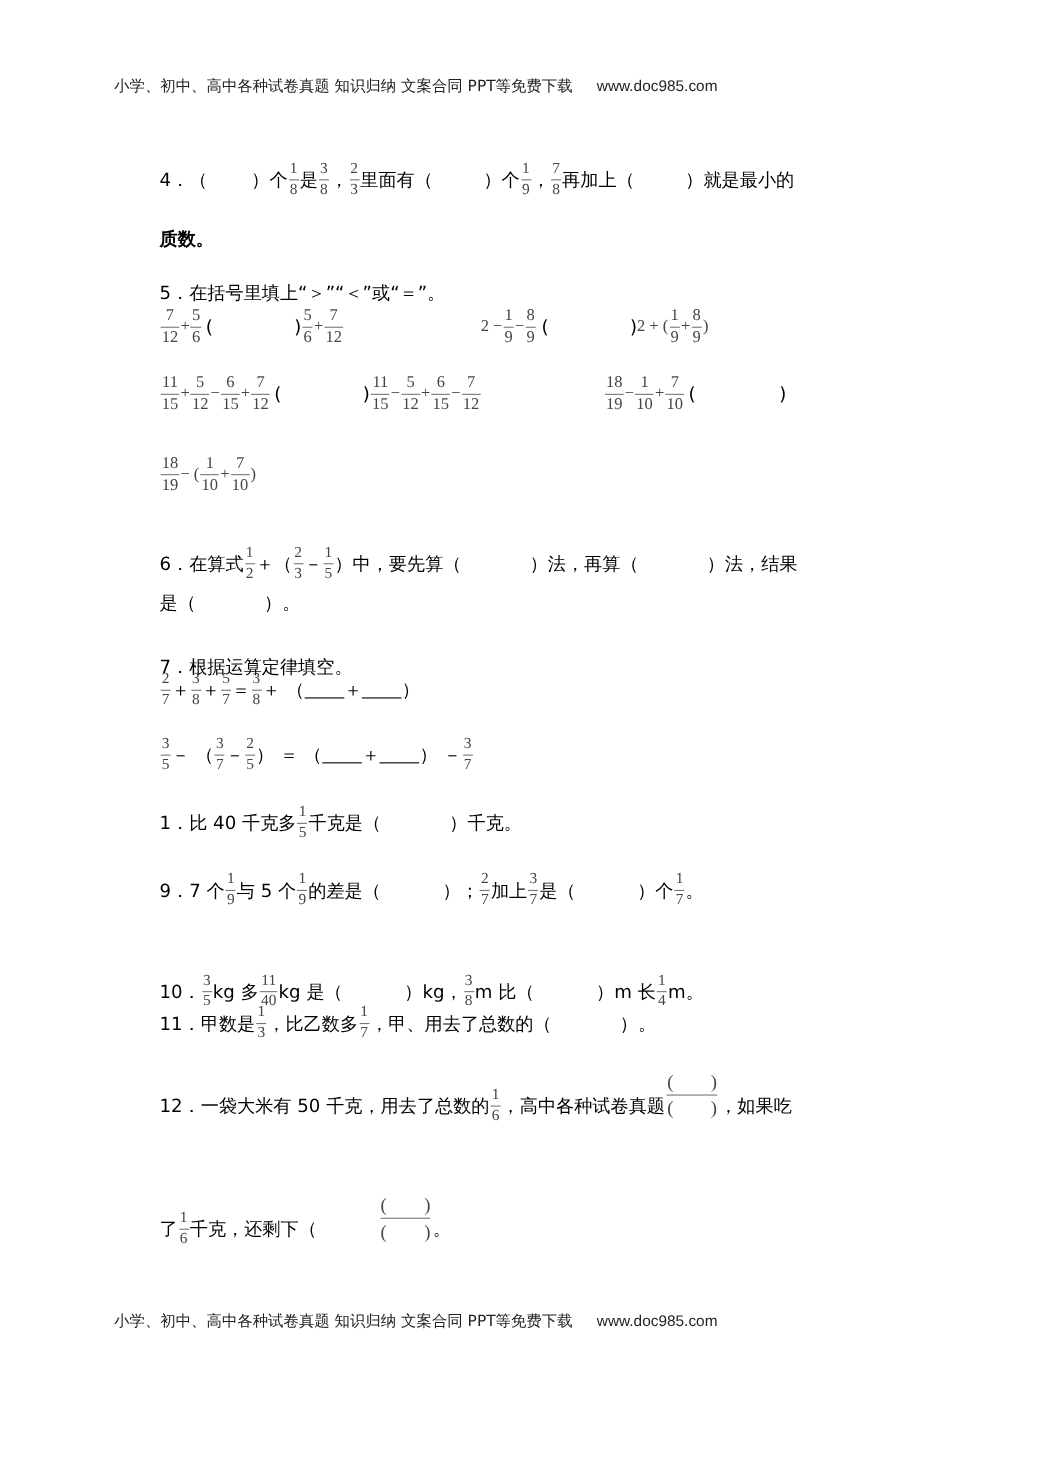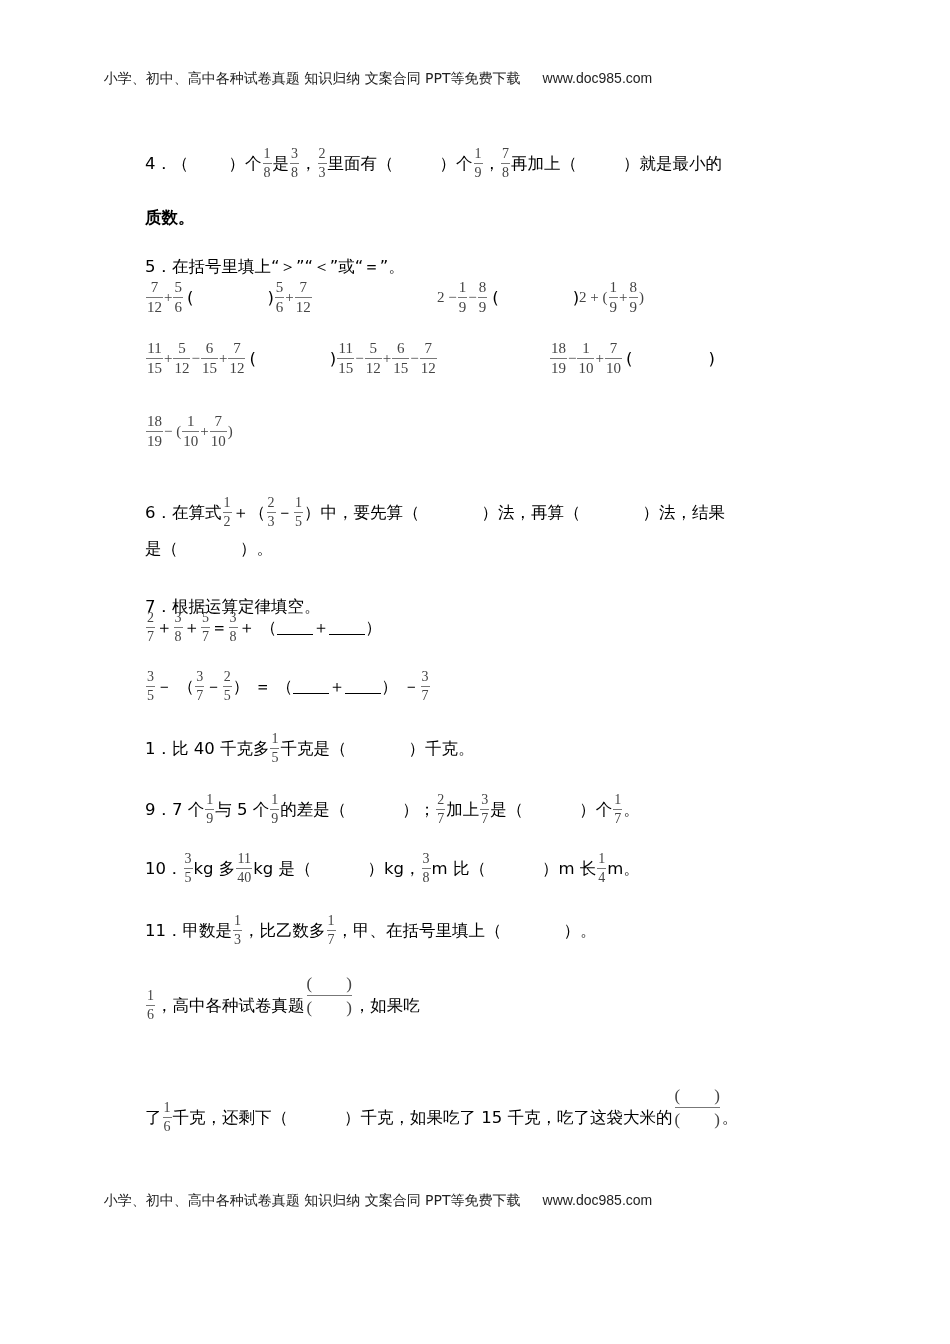--- a/index.html
+++ b/index.html
@@ -323,21 +323,21 @@
   <span>是（</span>
     <span class="gap" style="width:56px"></span>
   <span>）个</span>
   <span class="frac">
       <span class="n">1</span>
       <span class="d">7</span>
     </span>
   <span>。</span>
 </div>
 
-<div class="line" style="top:852px;">
+<div class="line" style="top:885px;">
   <span>10．</span>
   <span class="frac">
       <span class="n">3</span>
       <span class="d">5</span>
     </span>
   <span>kg 多</span>
   <span class="frac">
       <span class="n">11</span>
       <span class="d">40</span>
     </span>
@@ -362,46 +362,46 @@
   <span>11．甲数是</span>
   <span class="frac">
       <span class="n">1</span>
       <span class="d">3</span>
     </span>
   <span>，比乙数多</span>
   <span class="frac">
       <span class="n">1</span>
       <span class="d">7</span>
     </span>
-  <span>，甲、在括号里填上（</span>
+  <span>，甲、用去了总数的（</span>
     <span class="gap" style="width:62px"></span>
   <span>）。</span>
 </div>
 
 <div class="line" style="top:985px;">
+  <span>12．一袋大米有 50 千克，用去了总数的</span>
   <span class="frac">
       <span class="n">1</span>
       <span class="d">6</span>
     </span>
   <span>，高中各种试卷真题</span>
   <span class="pfrac">
       <span class="n">(　　)</span>
       <span class="d">(　　)</span>
     </span>
   <span>，如果吃</span>
 </div>
 <div class="line" style="top:1097px;">
   <span>了</span>
   <span class="frac">
       <span class="n">1</span>
       <span class="d">6</span>
     </span>
   <span>千克，还剩下（</span>
     <span class="gap" style="width:56px"></span>
-  <span>）千克，如果吃了 15 千克，吃了这袋大米的</span>
   <span class="pfrac">
       <span class="n">(　　)</span>
       <span class="d">(　　)</span>
     </span>
   <span>。</span>
 </div>
 
 <div class="hdr" style="top:1192px;">
   <span>小学、初中、高中各种试卷真题  知识归纳  文案合同  PPT等免费下载</span><span class="url">www.doc985.com</span>
 </div>

